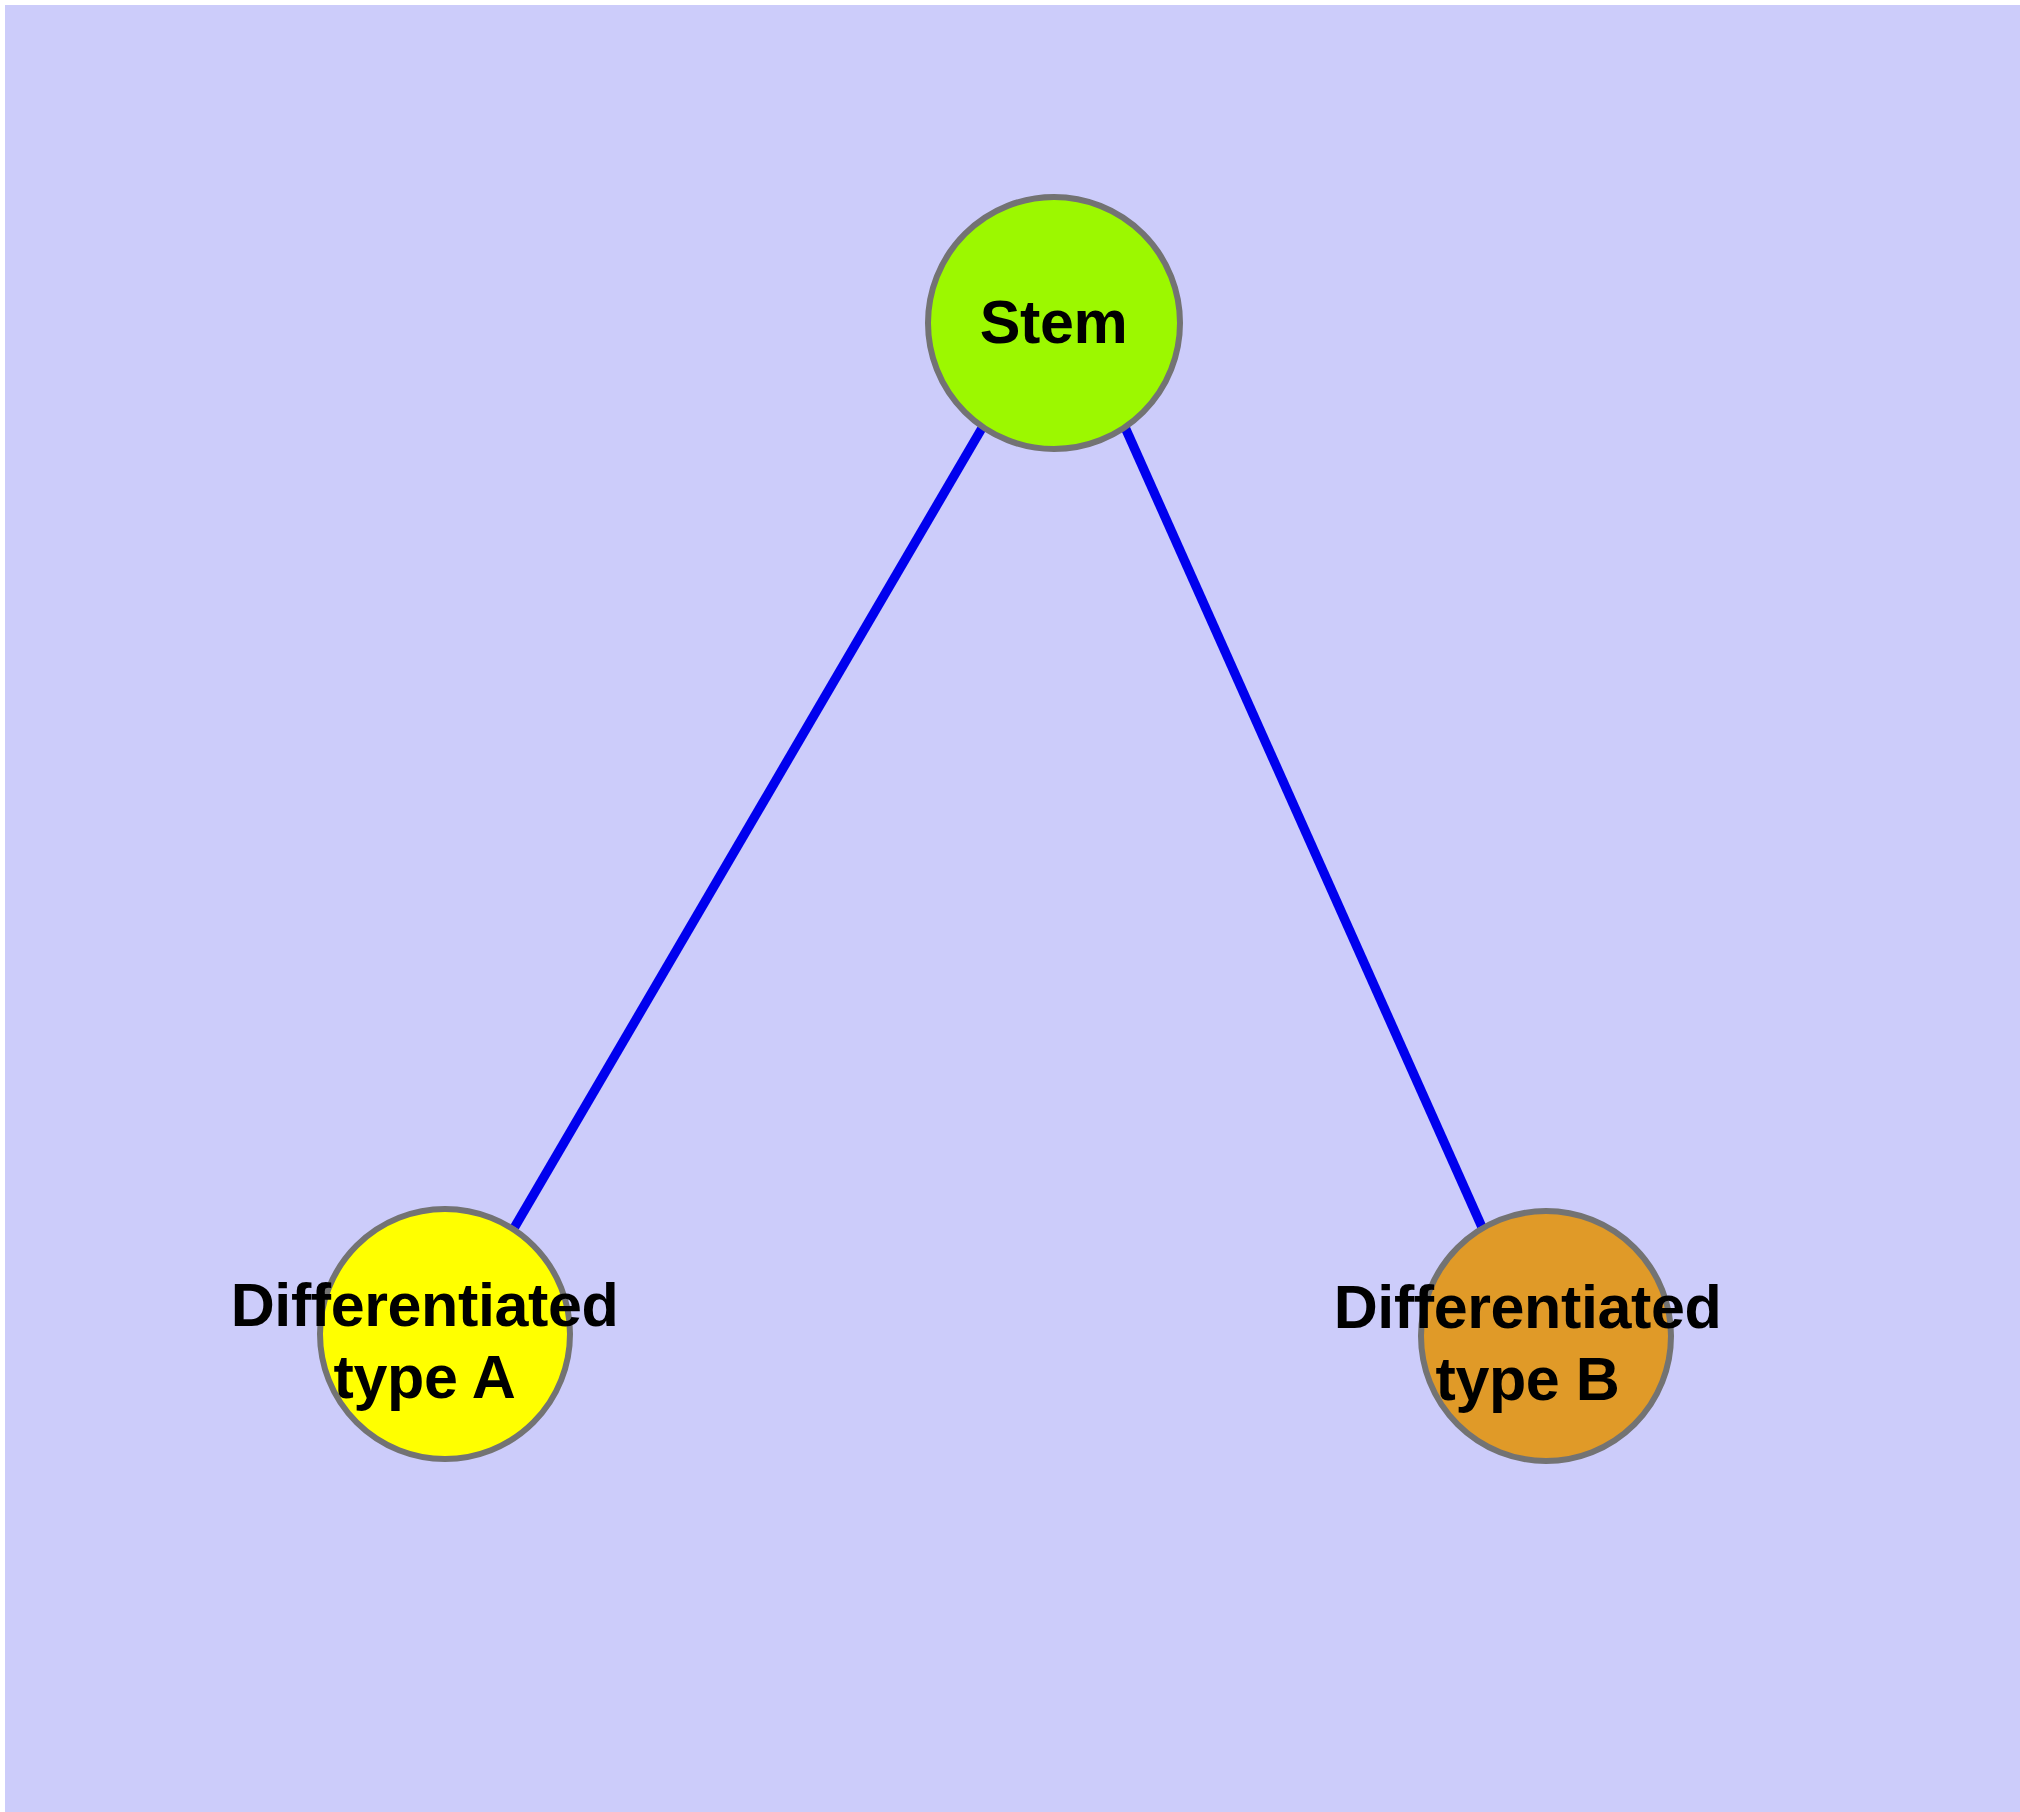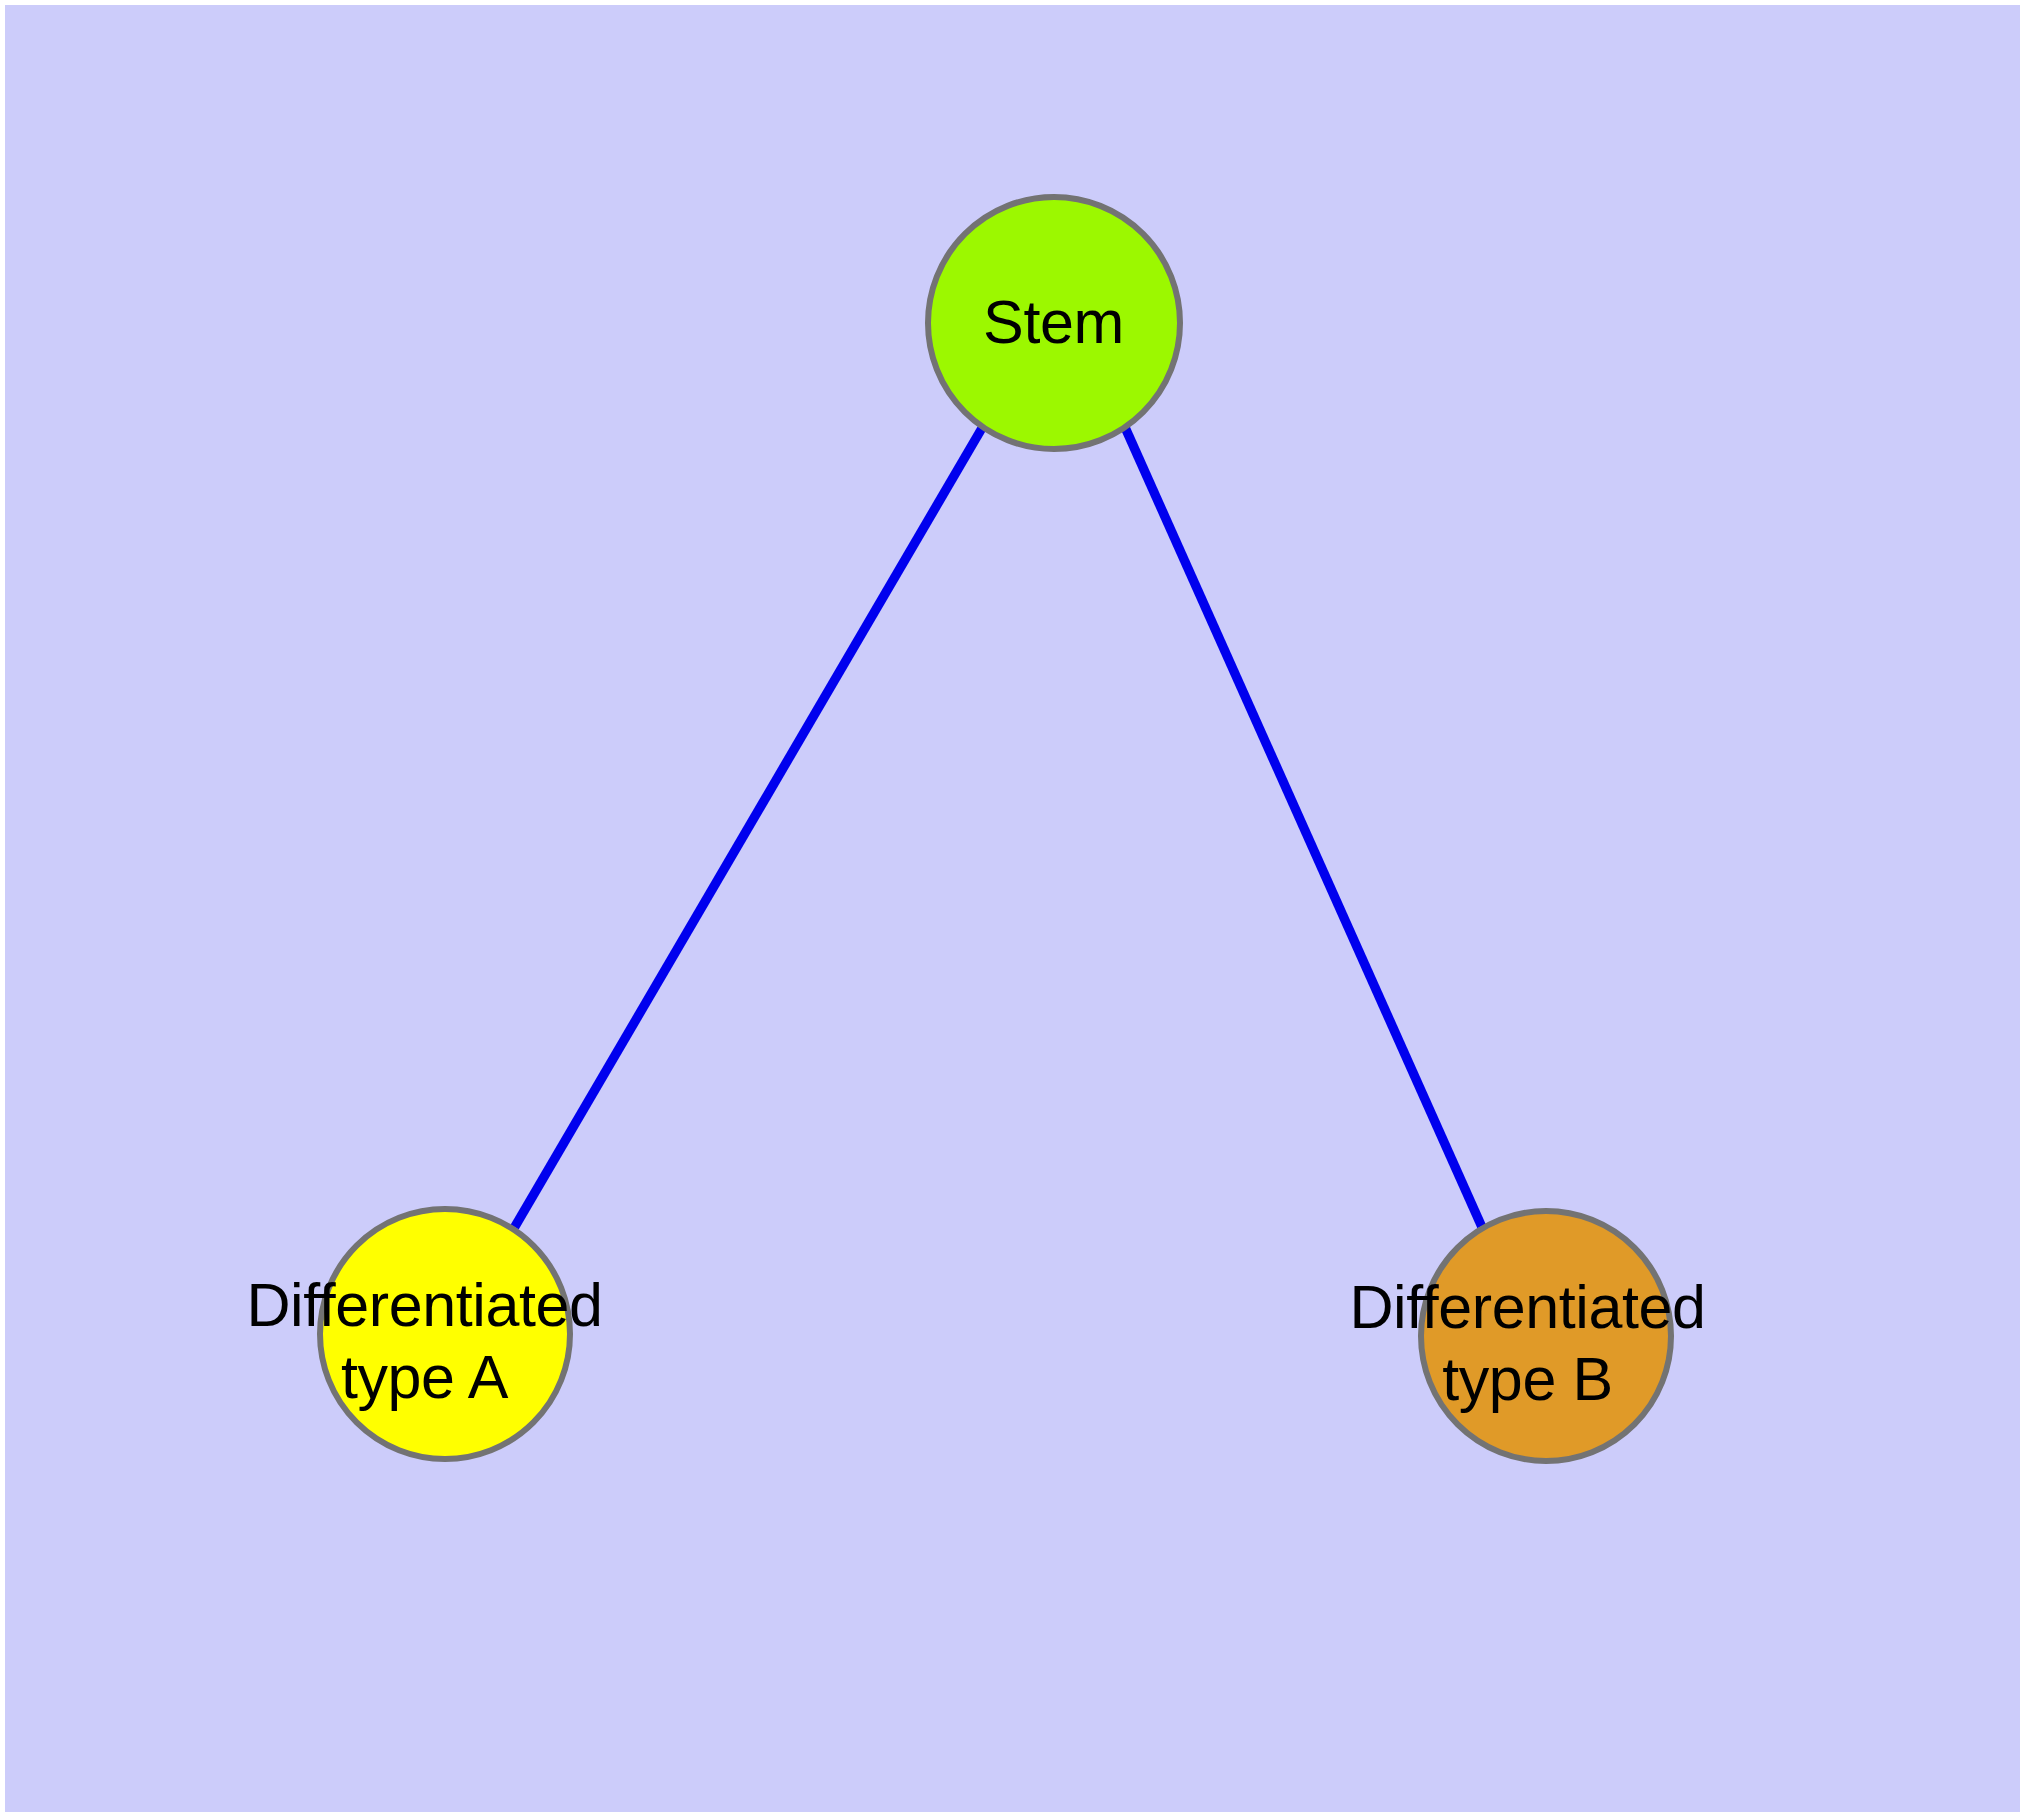--- a/index.html
+++ b/index.html
@@ -32,21 +32,21 @@
   }
   .graph-node {
     position: absolute;
     border-radius: 50%;
     box-sizing: border-box;
     border: 6px solid #737373;
   }
   .node-label {
     position: absolute;
     color: #000000;
-    font-weight: normal;
+    font-weight: bold;
     text-align: center;
     line-height: 1.18;
     white-space: pre-line;
     letter-spacing: -0.4px;
     pointer-events: none;
   }
 </style>
 </head>
 <body>
 

